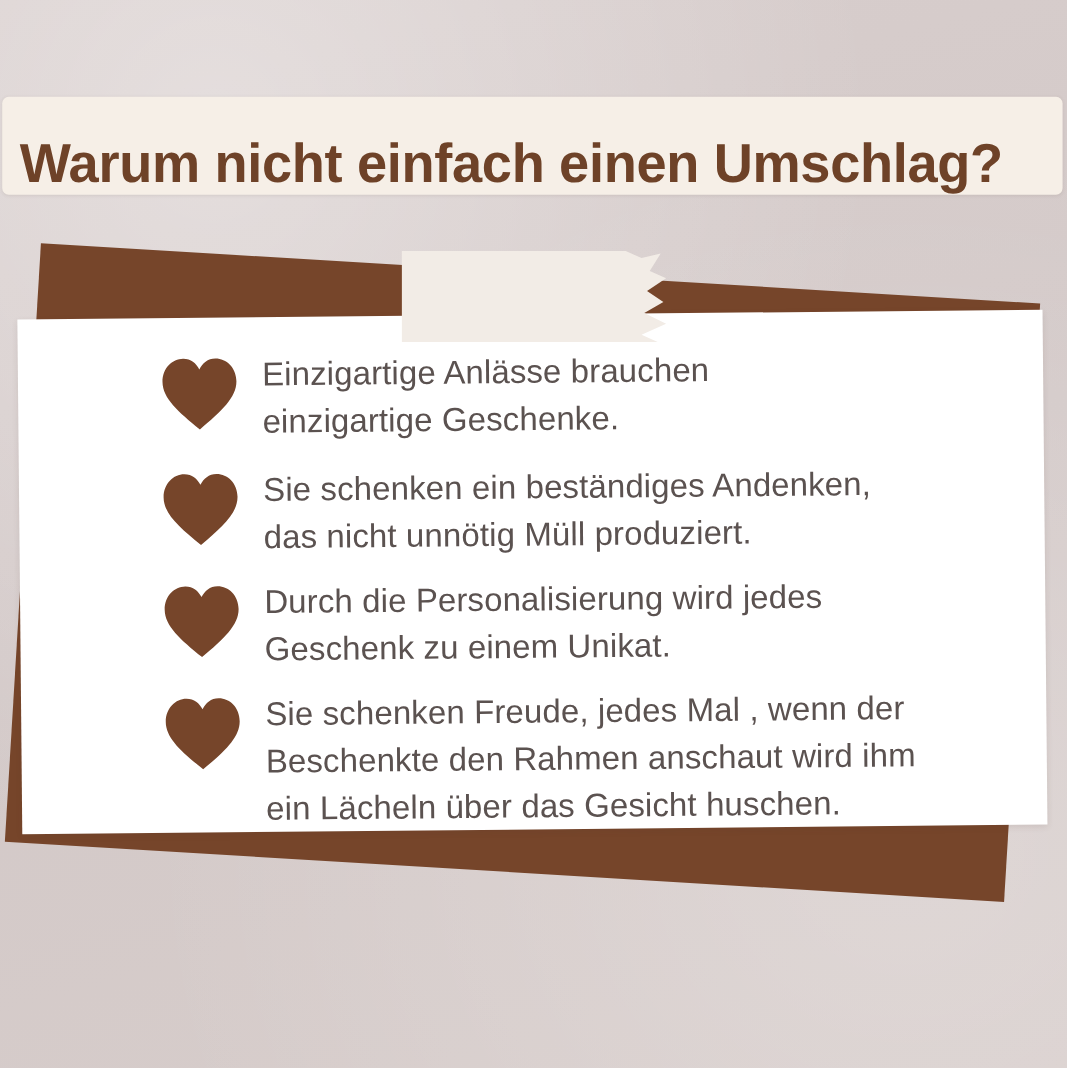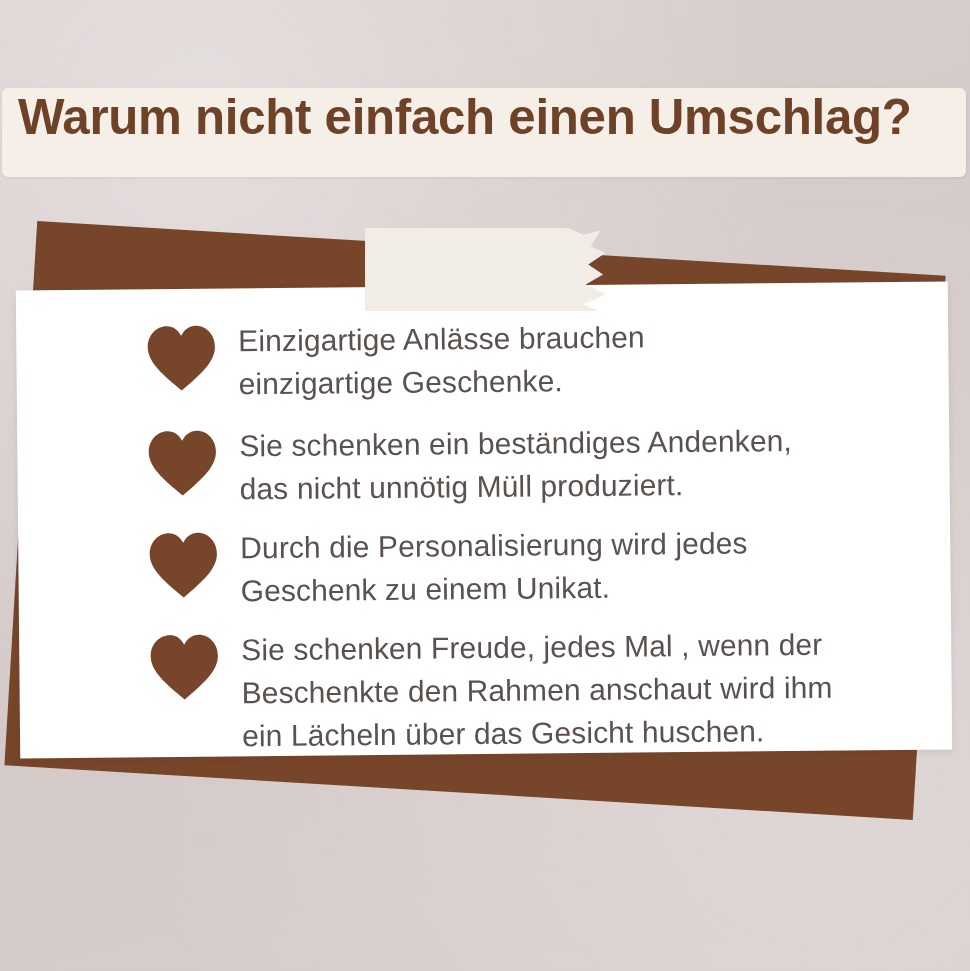--- a/index.html
+++ b/index.html
@@ -35,21 +35,21 @@
   
   #title-banner {
     position: absolute;
     left: 2px;
     top: 88px;
     width: 964px;
     height: 89px;
     background: #f6efe7;
     border-radius: 6px;
     display: flex;
-    align-items: flex-start;
+    align-items: flex-end;
     box-shadow: 0 1px 3px rgba(90,70,60,0.10);
   }
   #title-text {
     margin-left: 16px;
     font-family: "Liberation Sans Narrow", "Liberation Sans", sans-serif;
     font-weight: 700;
     font-size: 50px;
     letter-spacing: -0.3px;
     color: #6e4228;
     white-space: nowrap;

